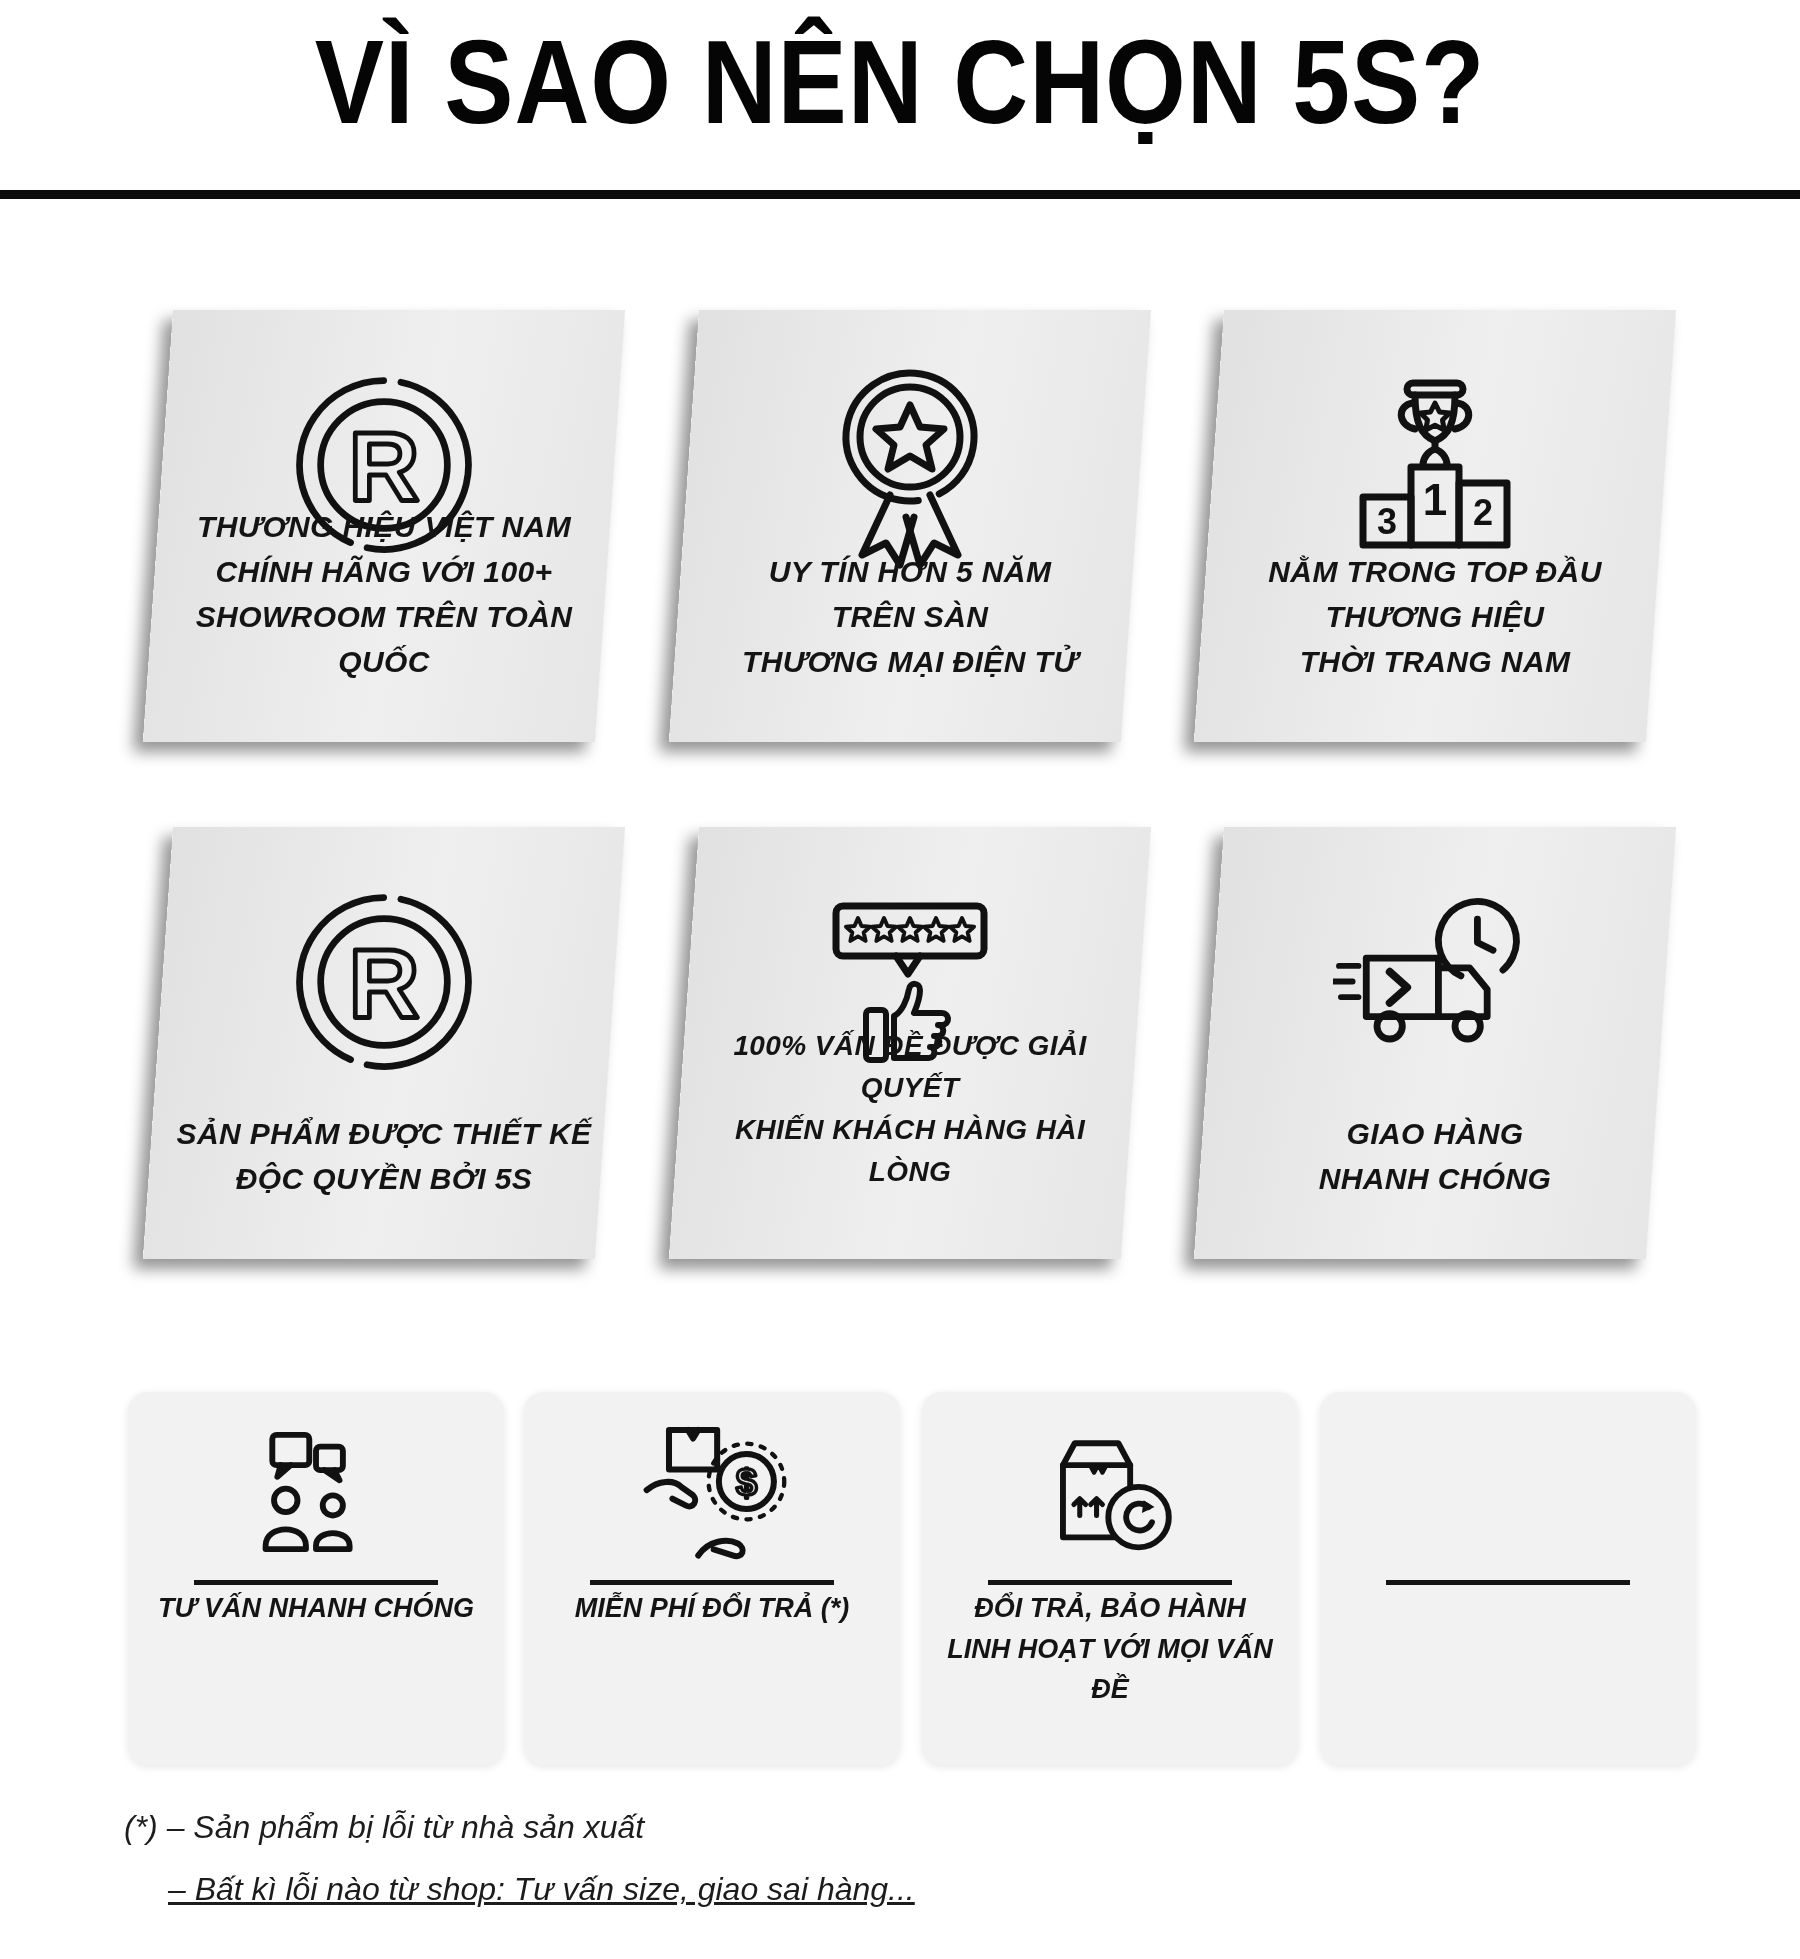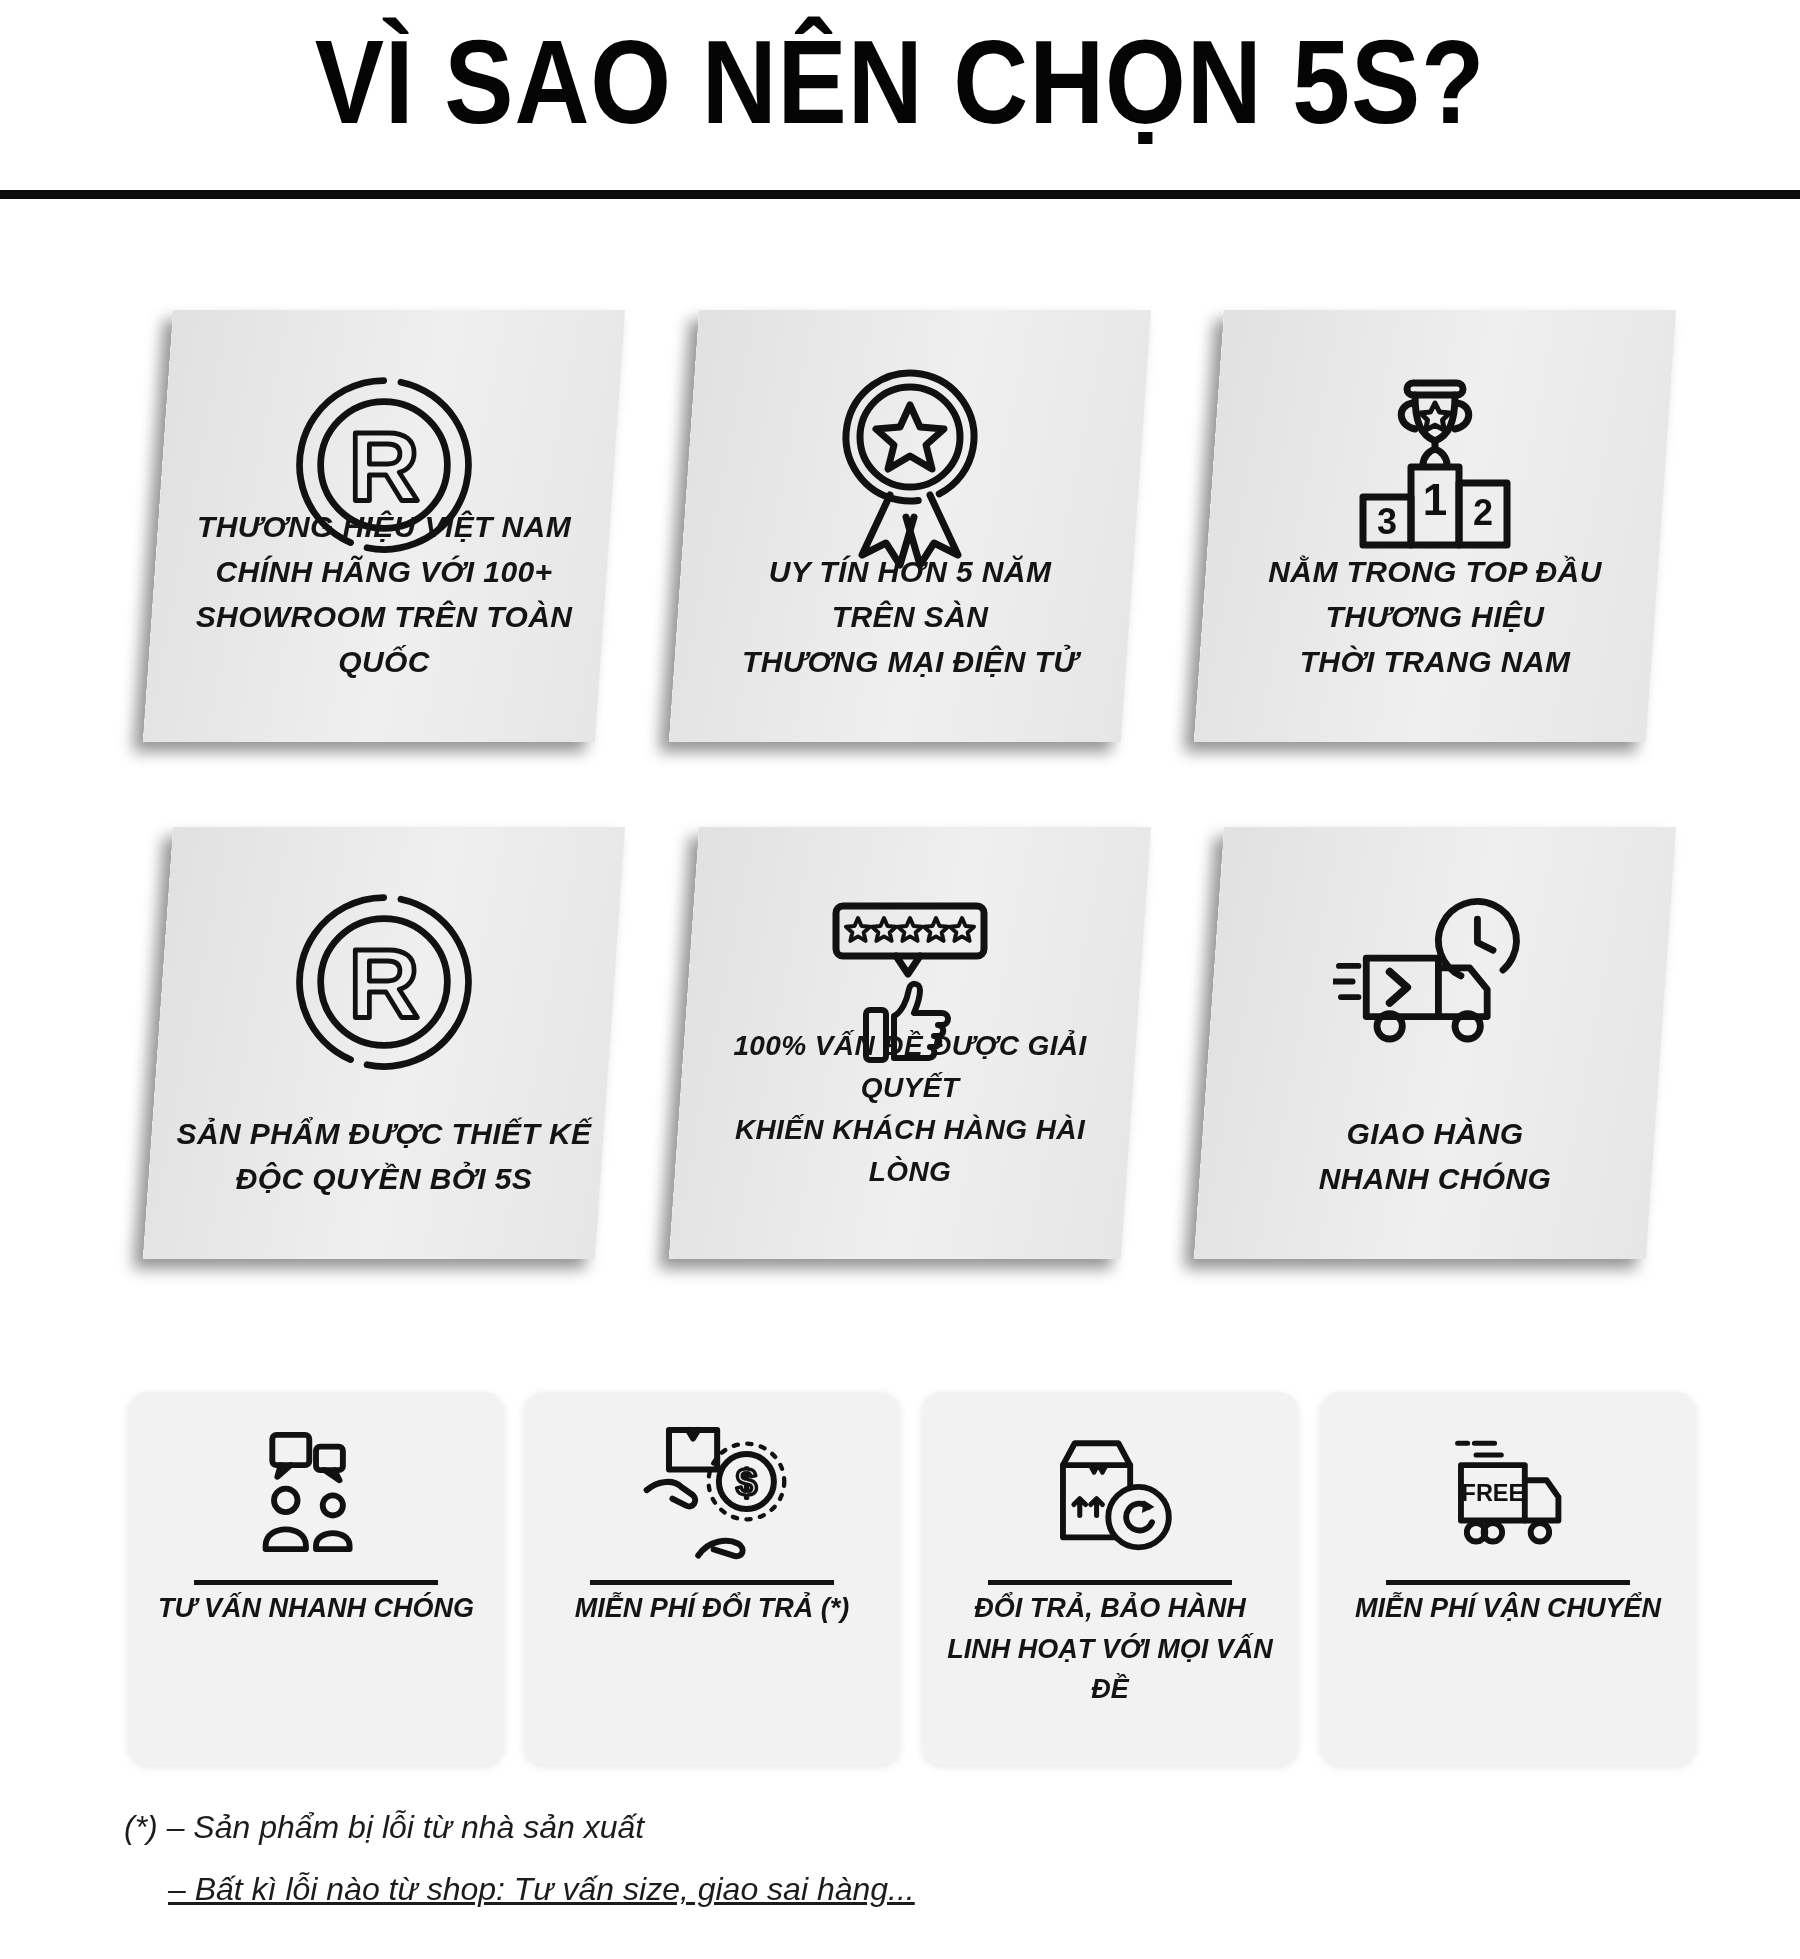--- a/index.html
+++ b/index.html
@@ -248,37 +248,21 @@
       </svg>
     </div>
     <div class="rule"></div>
     <div class="caption">
       <div>ĐỔI TRẢ, BẢO HÀNH</div>
       <div>LINH HOẠT VỚI MỌI VẤN ĐỀ</div>
     </div>
   </div>
 
   <div class="small-card s4">
-    <div class="icon-box">
-      <svg viewBox="0 0 200 200" width="168" height="168">
-        <g class="stk">
-          <path d="M40 36 h12 M60 36 h24 M62 50 h30" stroke-width="6"></path>
-          <rect x="44" y="62" width="76" height="66"></rect>
-          <path d="M120 80 h26 l14 20 v28 h-40"></path>
-          <circle cx="62" cy="142" r="11"></circle>
-          <circle cx="82" cy="142" r="11"></circle>
-          <circle cx="138" cy="142" r="11"></circle>
-        </g>
-        <text x="82" y="105" font-family="'Liberation Sans',sans-serif" font-size="28" font-weight="bold" fill="#111" text-anchor="middle">FREE</text>
-      </svg>
-    </div>
-    <div class="rule"></div>
-    <div class="caption">
-      <div>MIỄN PHÍ VẬN CHUYỂN</div>
-    </div>
+    <div class="rule"></div>
   </div>
 
   <div class="footnote">
     <div class="ln1">(*) – Sản phẩm bị lỗi từ nhà sản xuất</div>
     <div class="ln2">– Bất kì lỗi nào từ shop: Tư vấn size, giao sai hàng...</div>
   </div>
 
 </div>
 
 </body></html>

